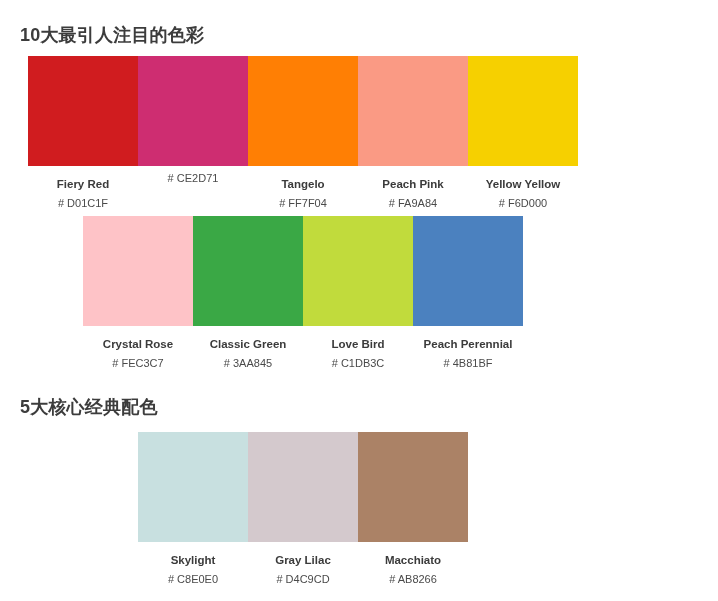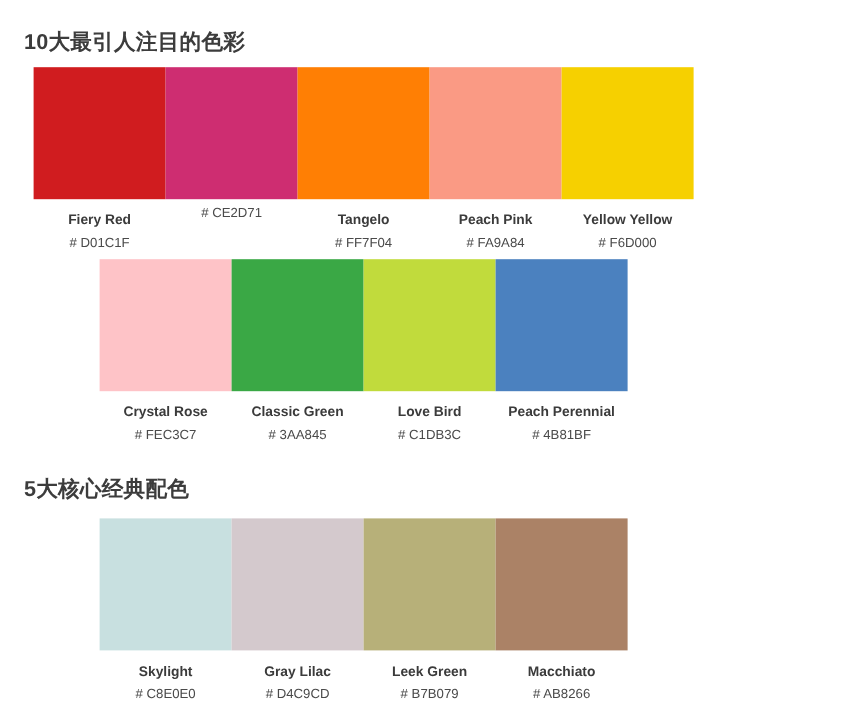--- a/index.html
+++ b/index.html
@@ -142,24 +142,19 @@
       <span class="swatch-chip" style="background-color: rgb(200, 224, 224);"></span>
       <span class="swatch-name">Skylight</span>
       <span class="swatch-hex"># C8E0E0</span>
     </div>
     <div class="swatch-cell">
       <span class="swatch-chip" style="background-color: rgb(212, 201, 205);"></span>
       <span class="swatch-name">Gray Lilac</span>
       <span class="swatch-hex"># D4C9CD</span>
     </div>
     <div class="swatch-cell">
-      <span class="swatch-chip" style="background-color: rgb(183, 176, 121);"></span>
-      <span class="swatch-name">Leek Green</span>
-      <span class="swatch-hex"># B7B079</span>
-    </div>
-    <div class="swatch-cell">
       <span class="swatch-chip" style="background-color: rgb(171, 130, 102);"></span>
       <span class="swatch-name">Macchiato</span>
       <span class="swatch-hex"># AB8266</span>
     </div>
   </div>
 
 </div>
 
 </body></html>

